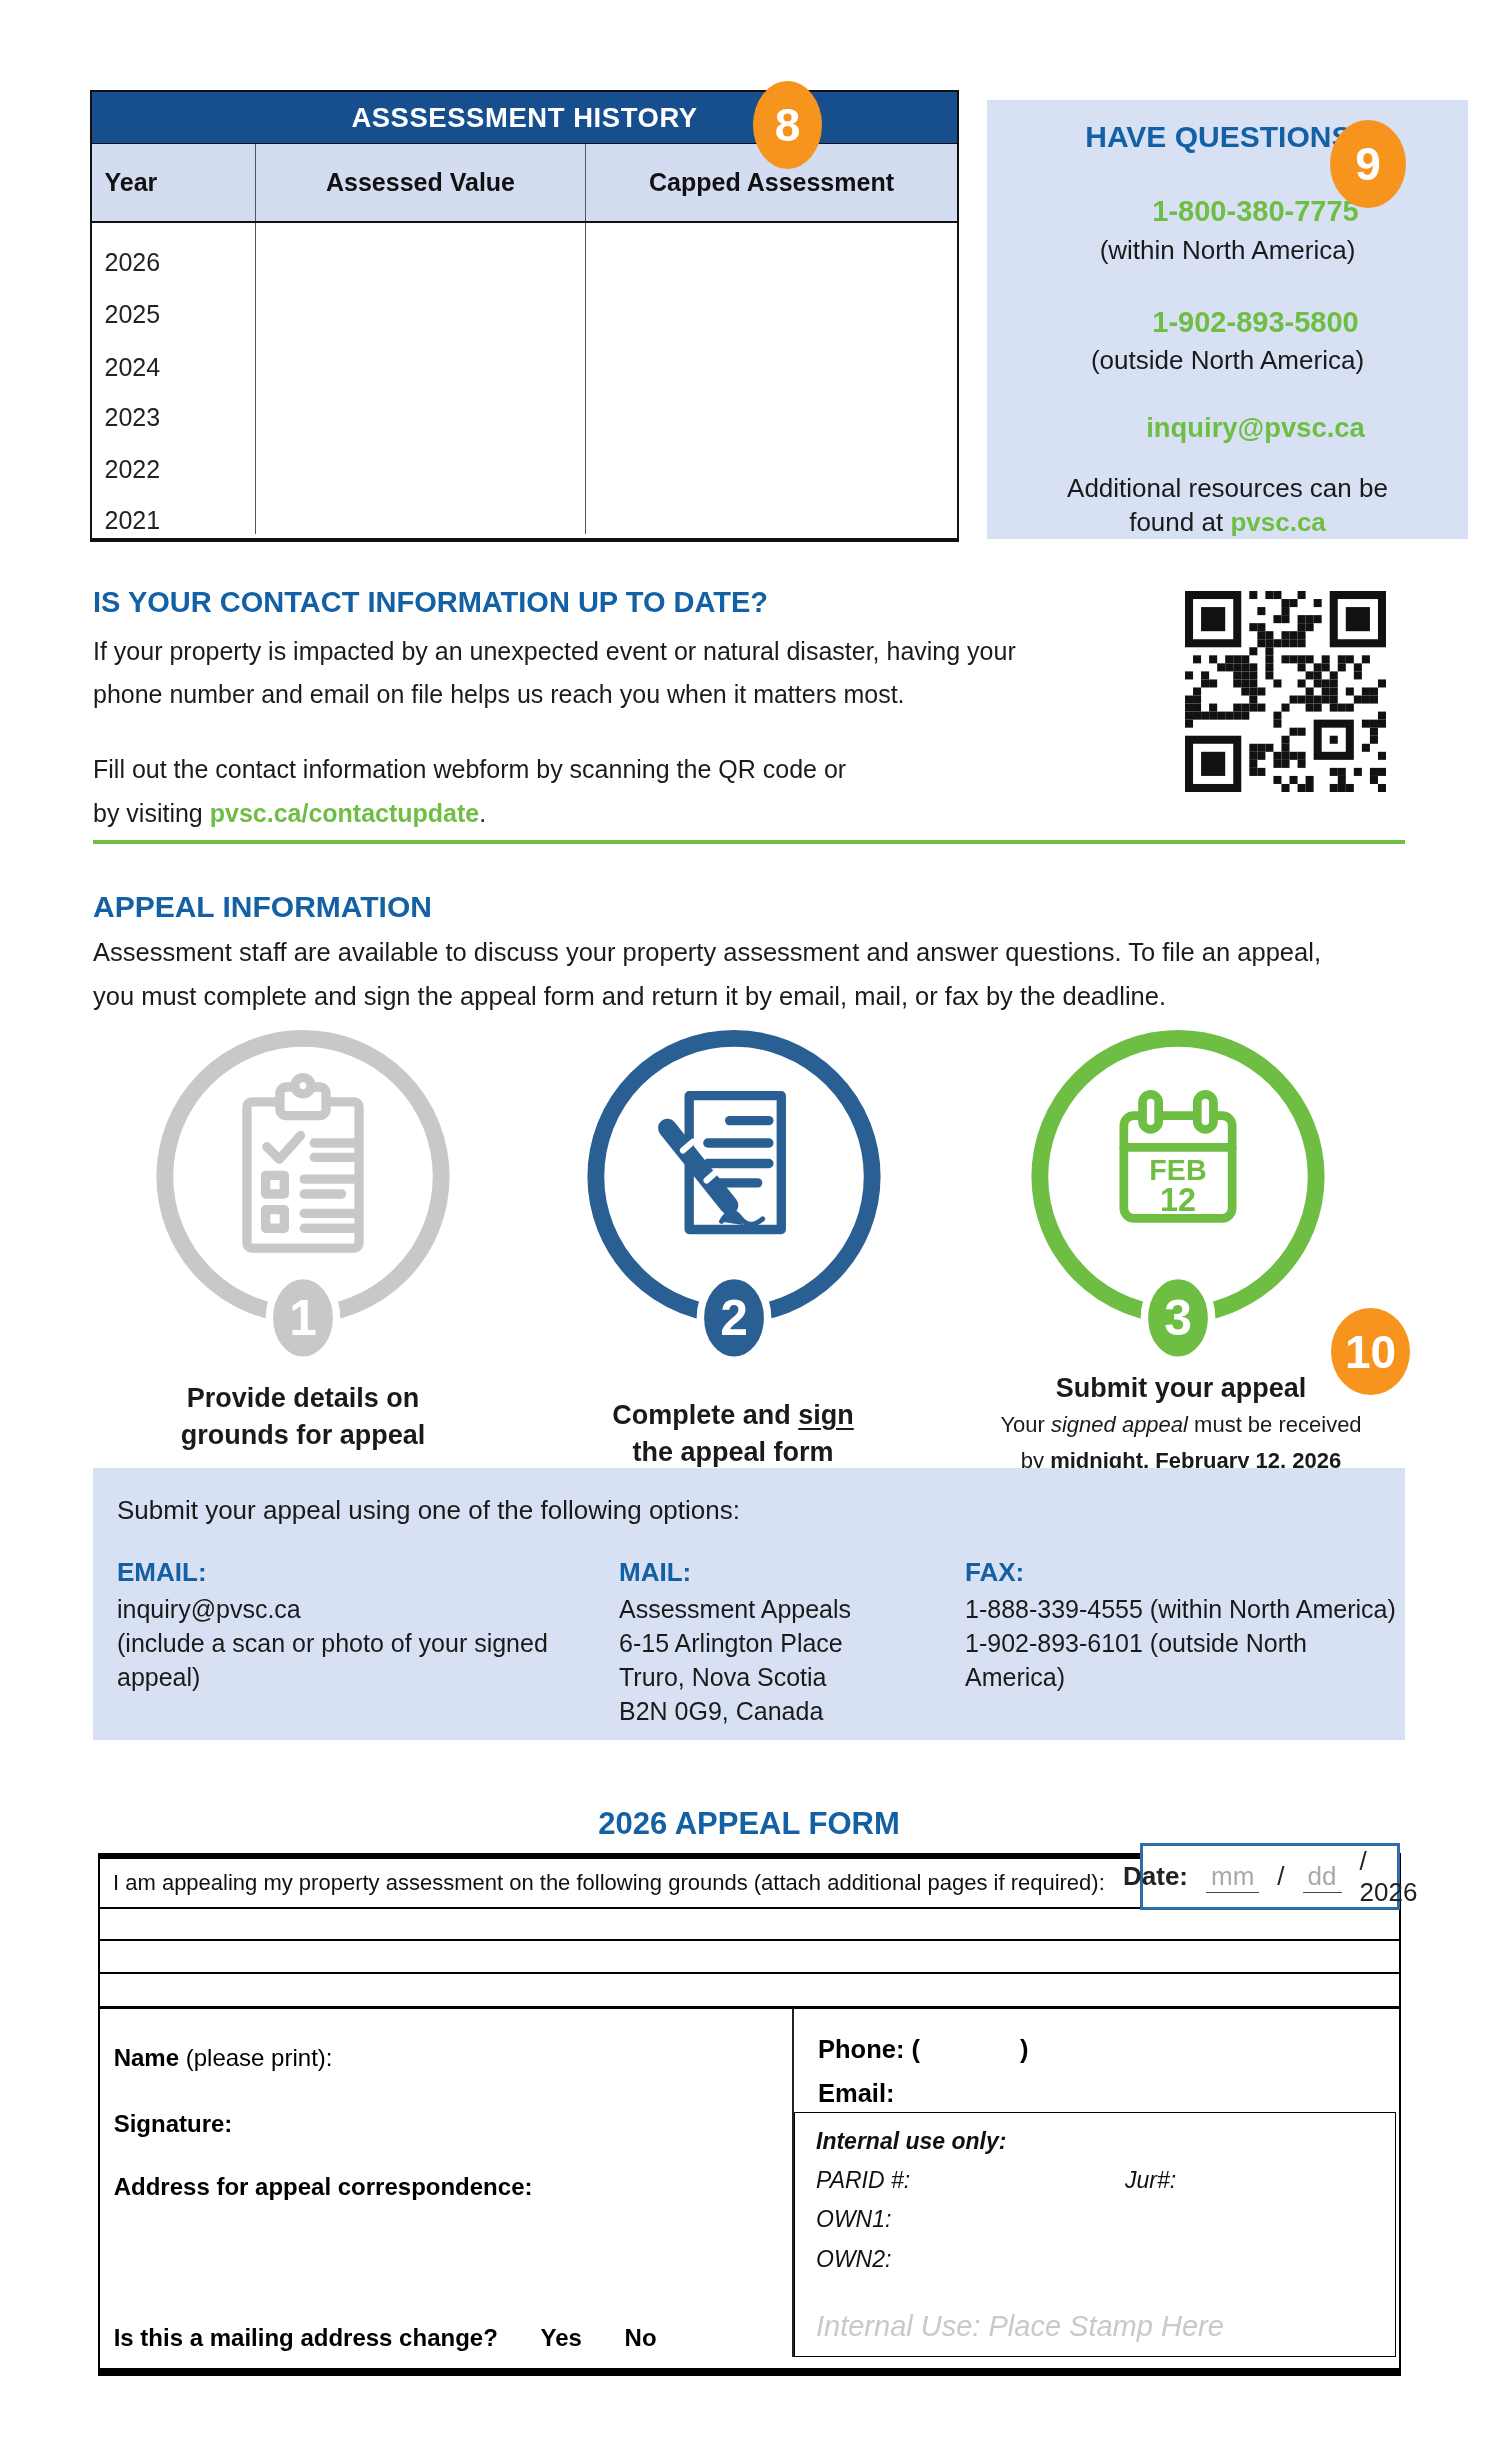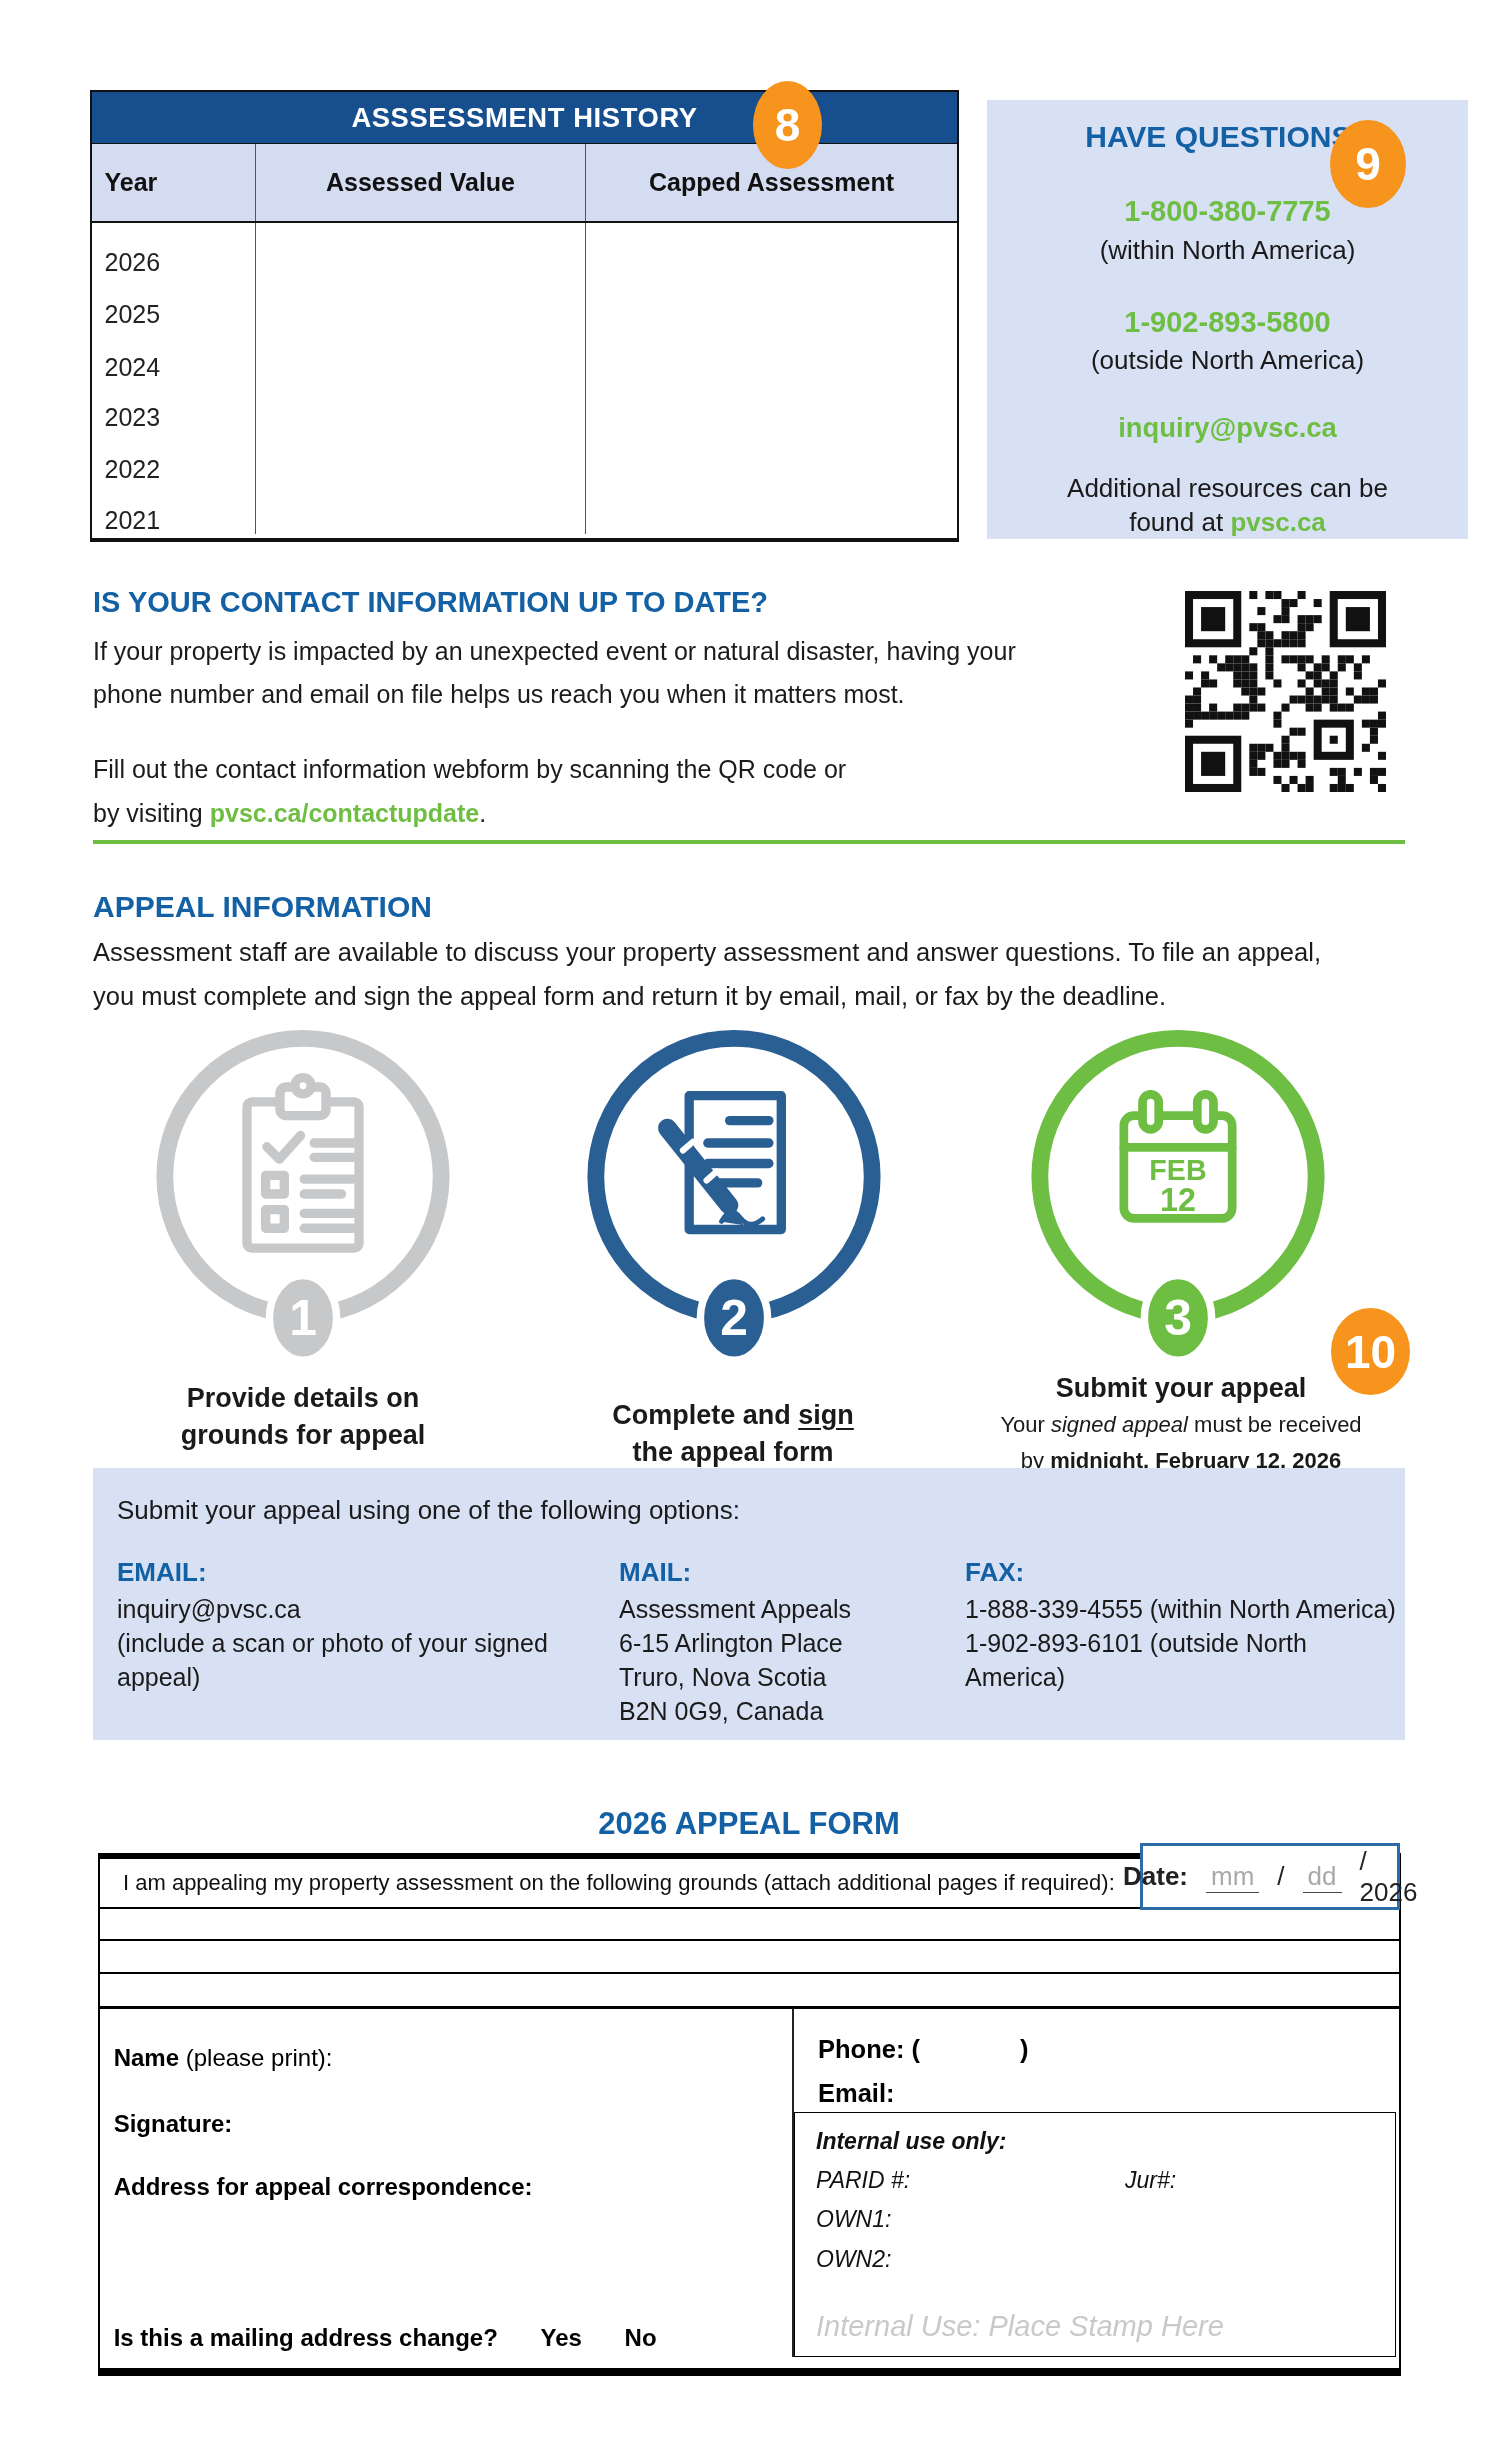--- a/index.html
+++ b/index.html
@@ -28,21 +28,21 @@
   .c2{width:330px;display:flex;align-items:center;justify-content:center;border-left:1.2px solid #555;}
   .c3{flex:1;display:flex;align-items:center;justify-content:center;border-left:1.2px solid #555;}
   .t-body .c1,.t-body .c2,.t-body .c3{align-items:flex-start;}
   .year{position:absolute;left:12.5px;font-size:25px;color:#222;}
   #badge-8{left:753px;top:81px;width:69px;height:88px;}
 
   
   #questions{left:987px;top:100px;width:481px;height:439px;background:var(--panel-blue);text-align:center;}
   #questions .q-title{position:absolute;top:20px;width:100%;font-size:30px;font-weight:bold;color:var(--heading-blue);}
   #badge-9{left:1330px;top:120px;width:76px;height:88px;}
-  .q-phone{position:absolute;width:100%;font-size:29px;font-weight:bold;color:var(--green);}
+  .q-phone{position:absolute;width:100%;font-size:29px;font-weight:bold;color:var(--green);margin-left:28px;}
   .q-note{position:absolute;width:100%;font-size:26px;color:#1a1a1a;}
 
   
   #contact-title{left:93px;top:579px;font-size:29px;font-weight:bold;color:var(--heading-blue);margin-top:7px;}
   .body-line{position:absolute;left:93px;font-size:25px;color:#1b1b1b;}
   #qr{left:1185px;top:591px;width:201px;height:201px;}
   #divider{left:93px;top:840px;width:1312px;height:4.4px;background:var(--green);}
 
   
   #appeal-title{left:93px;top:890px;font-size:30px;font-weight:bold;color:var(--heading-blue);}
@@ -57,21 +57,21 @@
   #submit-box{left:93px;top:1468px;width:1312px;height:272px;background:var(--panel-blue);}
   #submit-heading{position:absolute;left:24px;top:27.4px;font-size:26px;color:#1a1a1a;}
   .opt-col{position:absolute;top:87px;font-size:25px;line-height:34px;color:#1a1a1a;}
   .opt-label{color:var(--heading-blue);font-weight:bold;font-size:26px;margin-bottom:2.5px;}
 
   
   #form-title{left:93px;top:1806px;width:1312px;text-align:center;font-size:31px;font-weight:bold;color:var(--heading-blue);}
   #appeal-form{left:98px;top:1853px;width:1303px;height:523px;border:2.5px solid #000;
                border-top-width:6.2px;border-bottom-width:8.7px;background:#fff;}
   .f-row1{position:relative;height:50px;border-bottom:2.5px solid #000;display:flex;align-items:center;}
-  .f-row1 .grounds{padding-left:23px;font-size:22px;color:#111;}
+  .f-row1 .grounds{padding-left:13px;font-size:22px;color:#111;}
   .f-line{height:32px;border-bottom:2.5px solid #000;}
   .f-line2{height:33px;border-bottom:2.5px solid #000;}
   .f-line3{height:35px;border-bottom:3.1px solid #000;}
   #date-box{position:absolute;right:-1.2px;top:-16px;width:260px;height:67px;background:#fff;
             border:3.7px solid var(--datebox-blue);display:flex;align-items:center;justify-content:center;
             gap:18px;font-size:26px;color:#222;z-index:4;}
   #date-box .ph{color:#a9a9a9;border-bottom:1.9px solid #444;padding:0 5px;}
   .f-bottom{position:relative;height:348px;font-size:24px;color:#000;}
   #v-divider{position:absolute;left:692px;top:0;bottom:0;width:1.9px;background:#222;}
   .f-label{position:absolute;font-weight:bold;}

